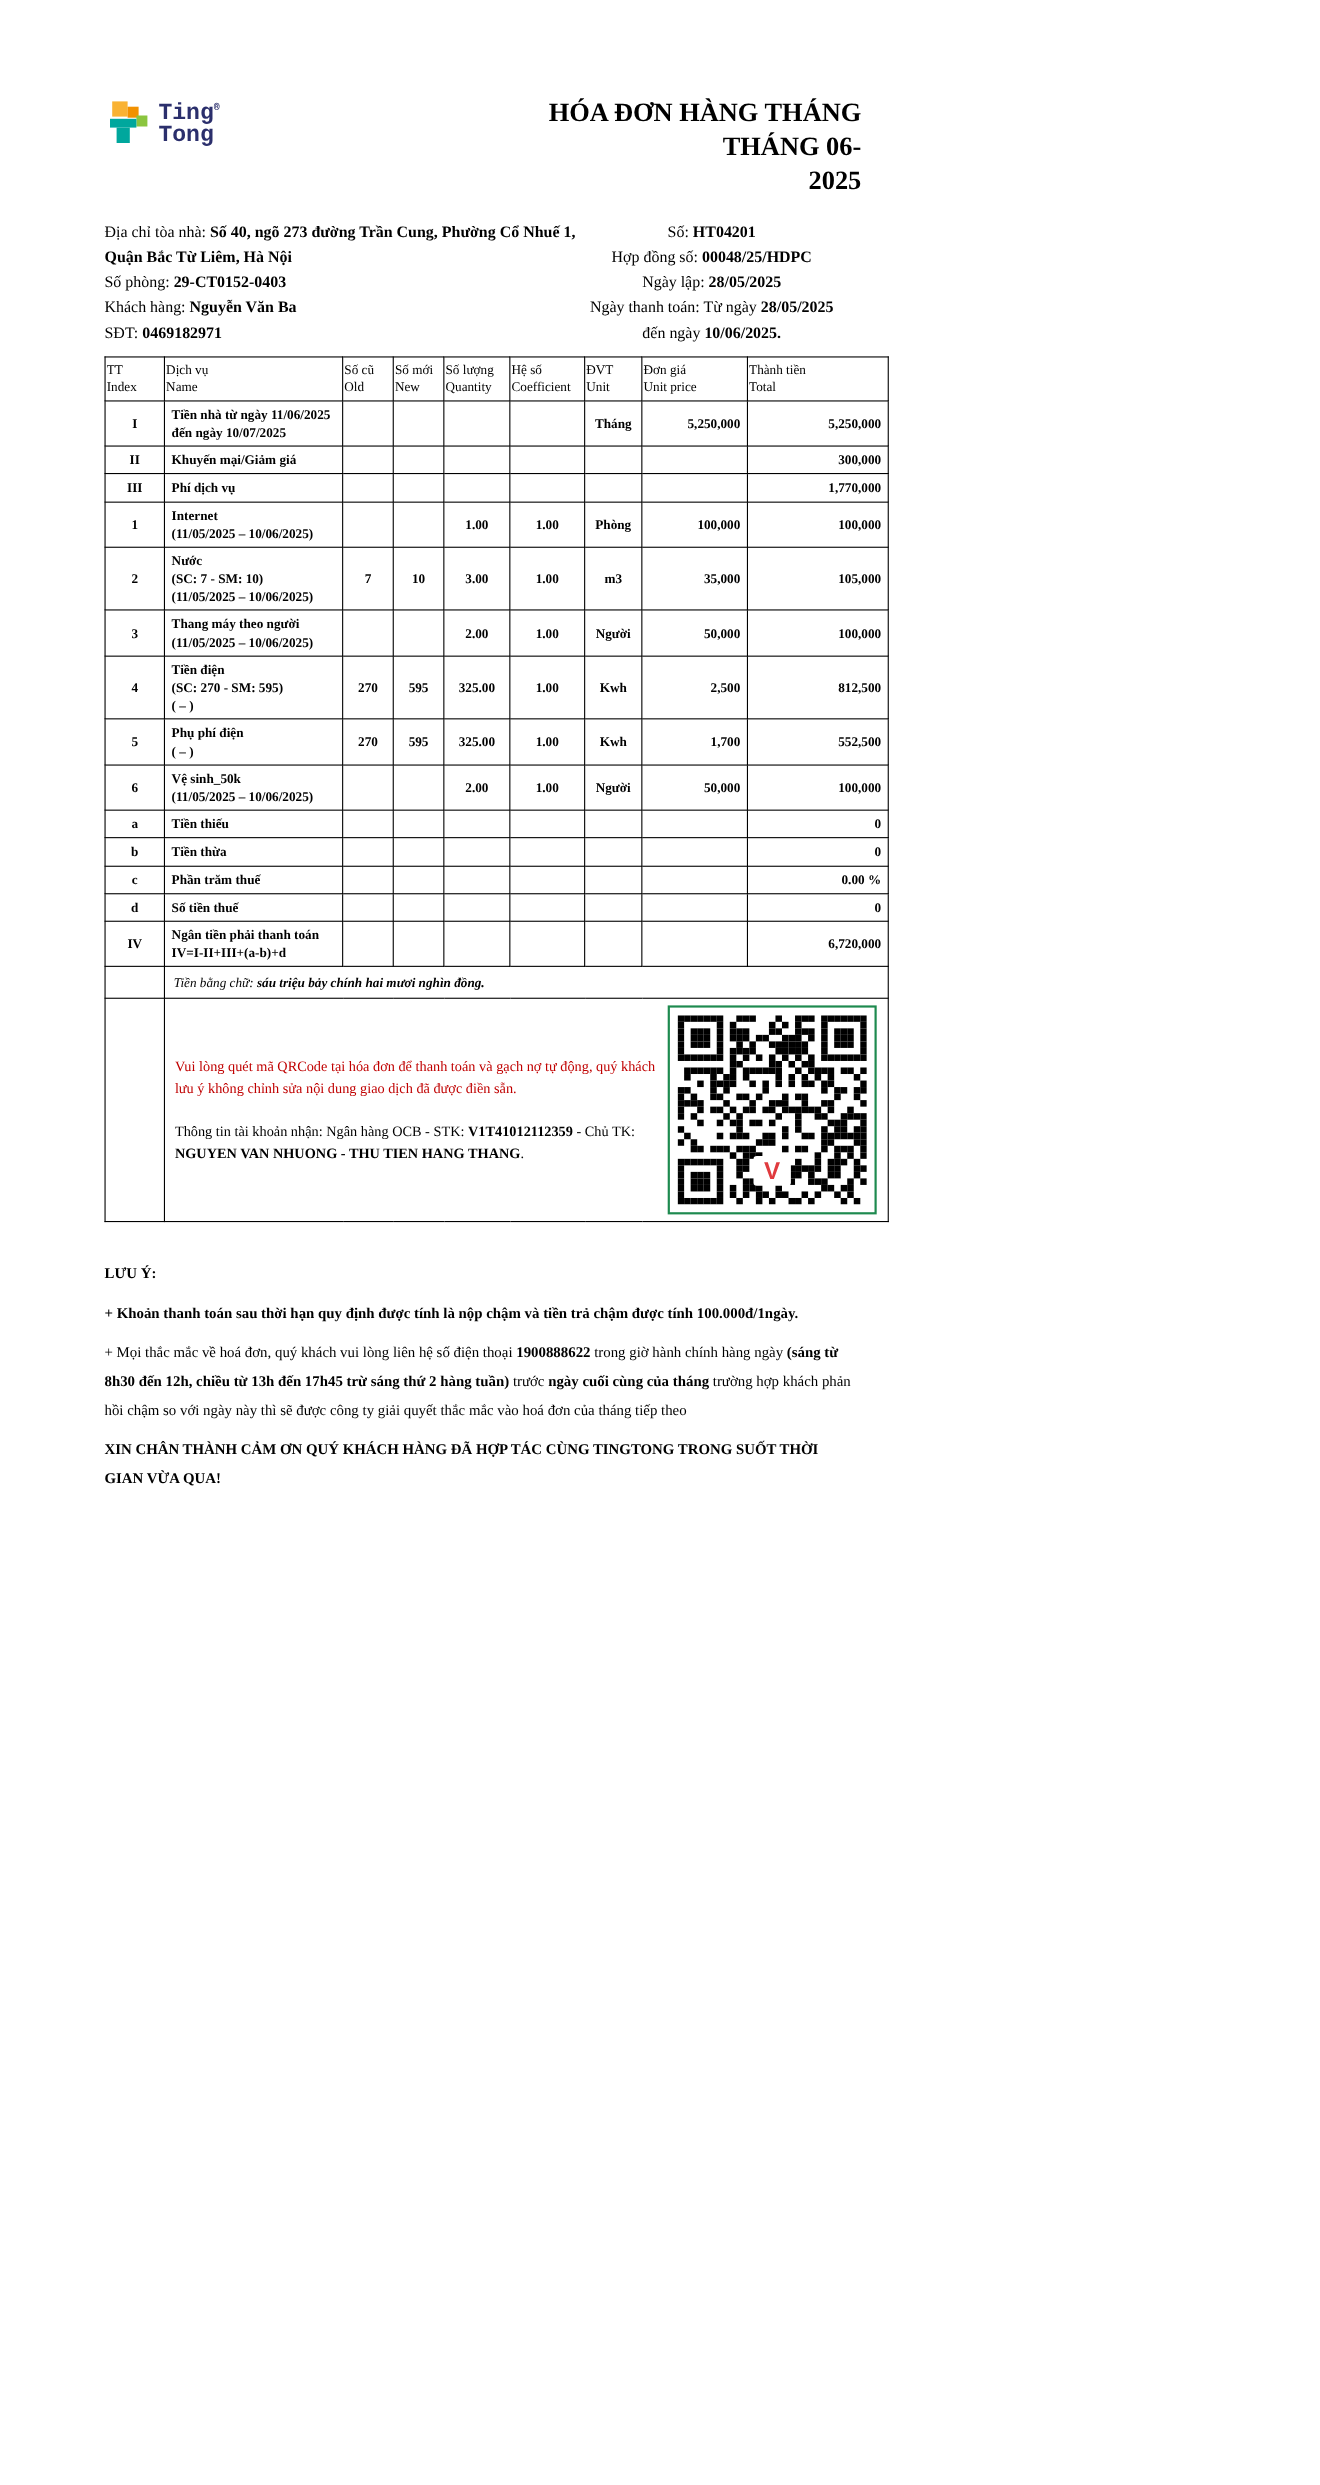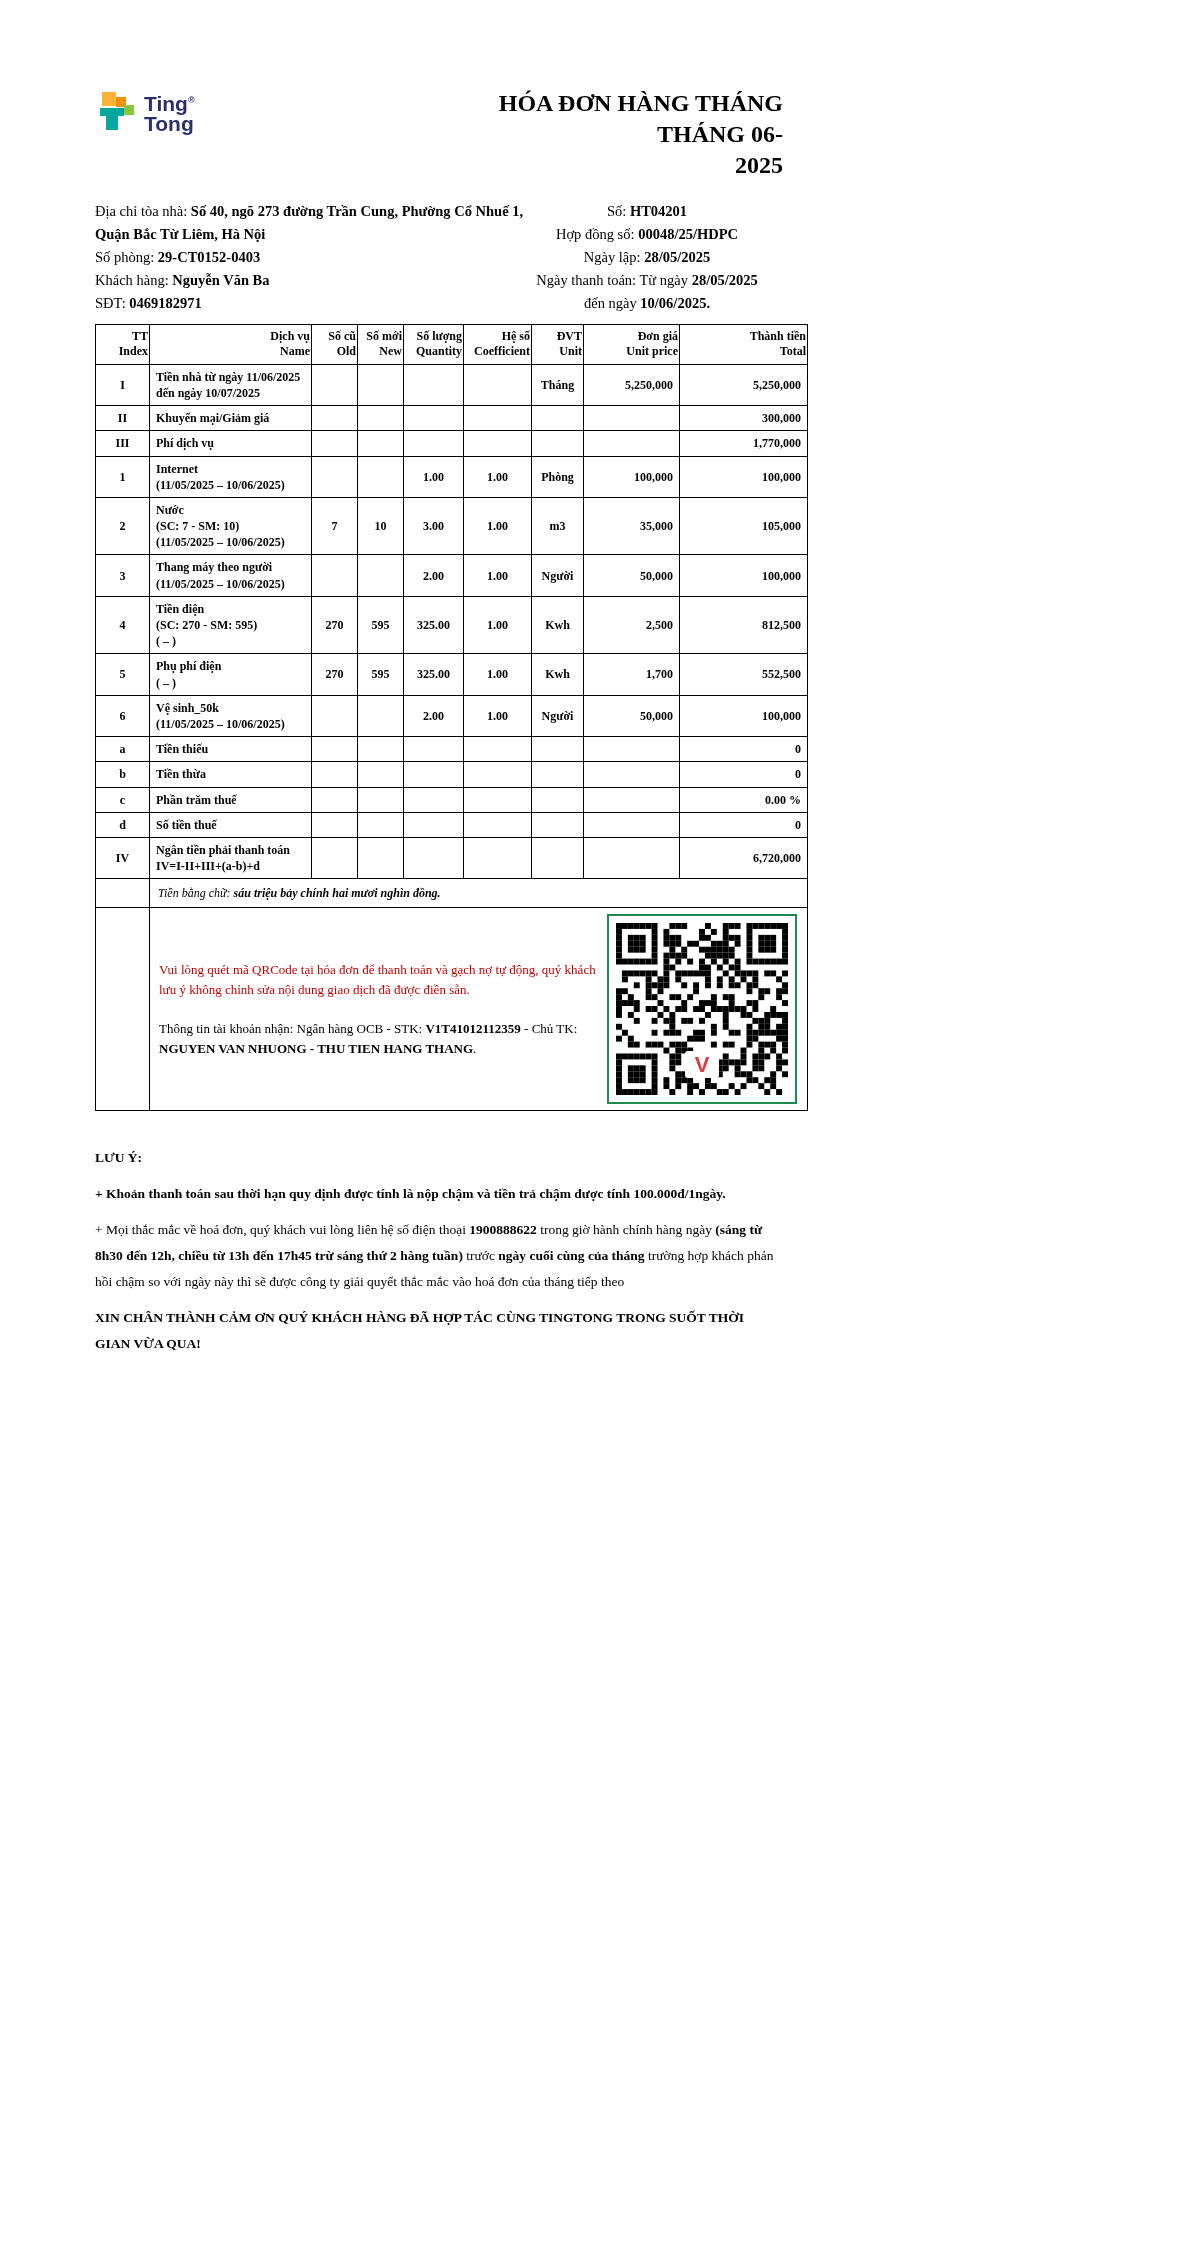--- a/index.html
+++ b/index.html
@@ -9,35 +9,35 @@
   *{box-sizing:border-box;}
   html,body{margin:0;padding:0;}
   body{width:1200px;height:2259px;background:#ffffff;color:#000;
        font-family:"Liberation Serif", serif; position:relative; overflow:hidden;}
   .page{position:absolute;left:95px;top:88px;width:712px;}
 
   
   .header-row{display:flex;justify-content:space-between;align-items:flex-start;margin-bottom:18px;}
   .logo{display:flex;align-items:center;gap:9px;margin-top:4px;}
   .logo-icon{width:40px;height:44px;display:block;}
-  .logo-text{font-family:Liberation Sans, sans-serif;font-weight:bold;font-size:21px;line-height:0.95;color:var(--logo-navy);}
+  .logo-text{font-family:Liberation Mono, monospace;font-weight:bold;font-size:21px;line-height:0.95;color:var(--logo-navy);}
   .logo-text .reg{font-size:9px;vertical-align:super;}
   .title{width:335px;text-align:right;font-weight:bold;font-size:24px;line-height:1.3;padding-right:24px;}
 
   
   .info-row{display:flex;font-size:14.5px;}
   .info-left{width:437px;}
   .info-right{flex:1;text-align:center;padding-right:45px;}
   .info-line{line-height:23px;}
   .b{font-weight:bold;}
 
   
   table{border-collapse:collapse;width:712px;table-layout:fixed;font-size:12px;margin-top:9px;}
   th,td{border:1px solid #000;}
-  th{padding:4px 1px;text-align:right;font-weight:bold;line-height:1.3;vertical-align:middle;}
+  th{padding:4px 1px;text-align:left;font-weight:normal;line-height:1.3;vertical-align:middle;}
   td{padding:4px 6px;vertical-align:middle;line-height:1.35;word-wrap:break-word;}
   tbody.rows td{font-weight:bold;}
   td.c-center{text-align:center;}
   td.c-right{text-align:right;}
   td.c-left{text-align:left;}
   .words-cell{font-style:italic;padding:6px 8px;}
   .qr-cell{height:202px;padding:6px;}
   .qr-flex{display:flex;justify-content:space-between;align-items:center;height:100%;}
   .qr-text{width:447px;font-size:13px;line-height:1.5;padding-left:3px;}
   .warning{color:var(--accent-red);margin:0 0 20px 0;}

